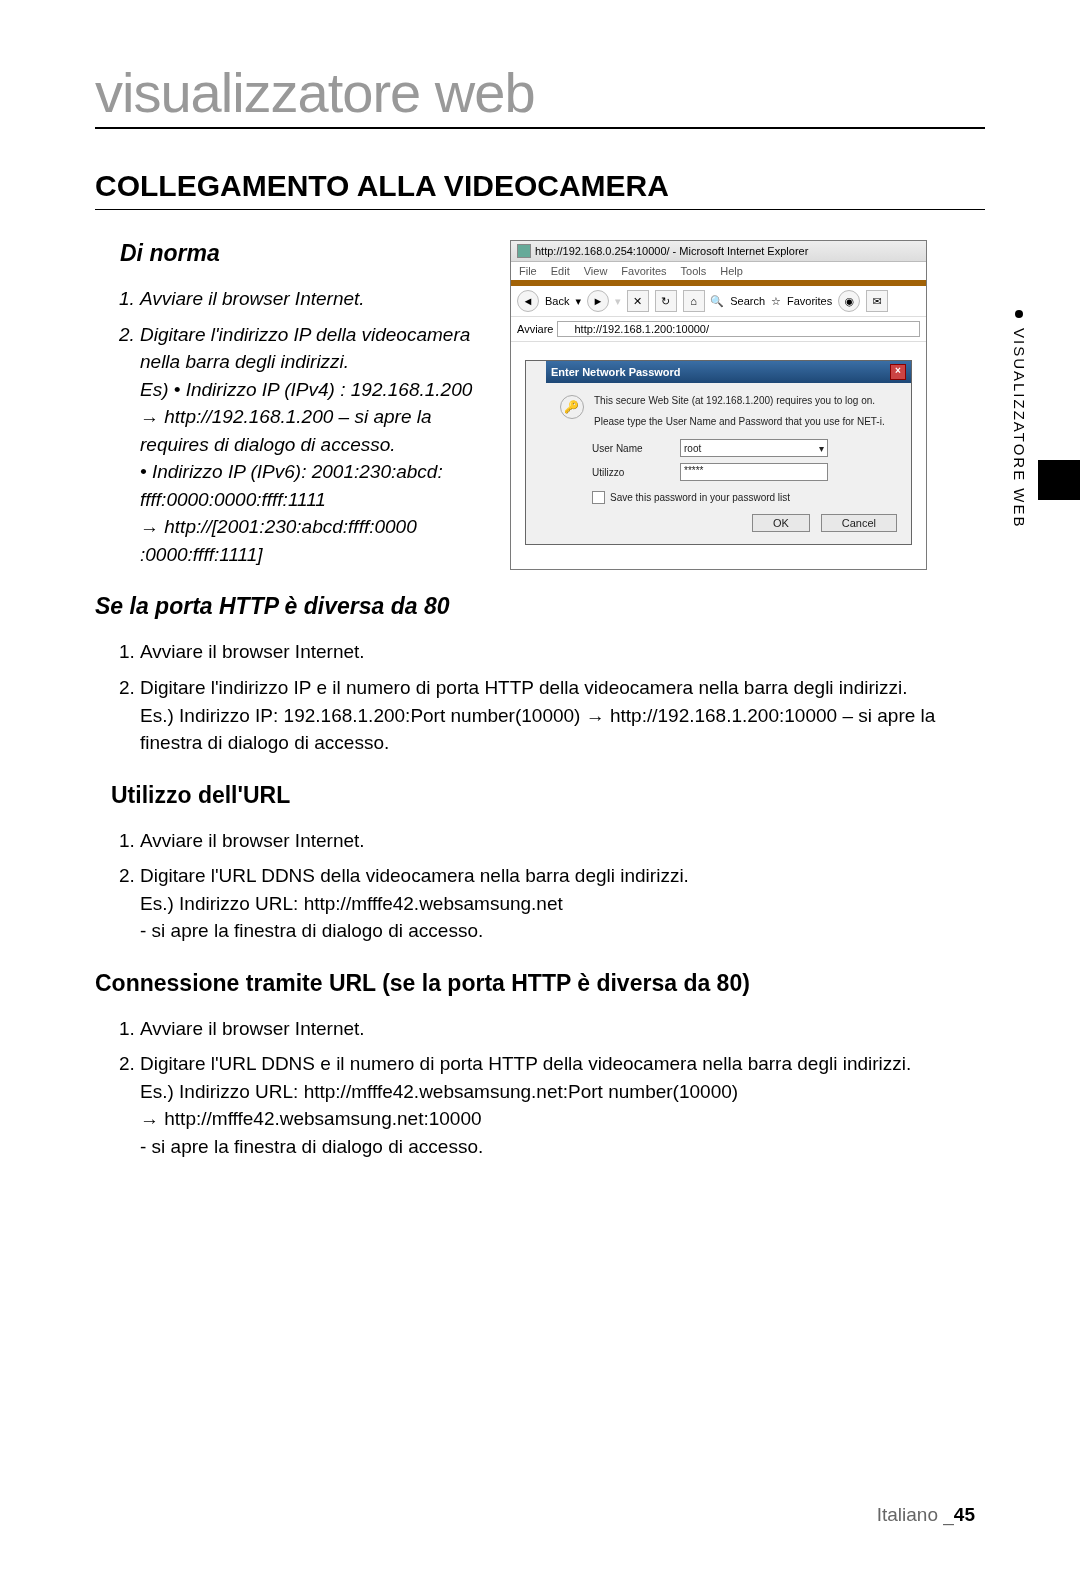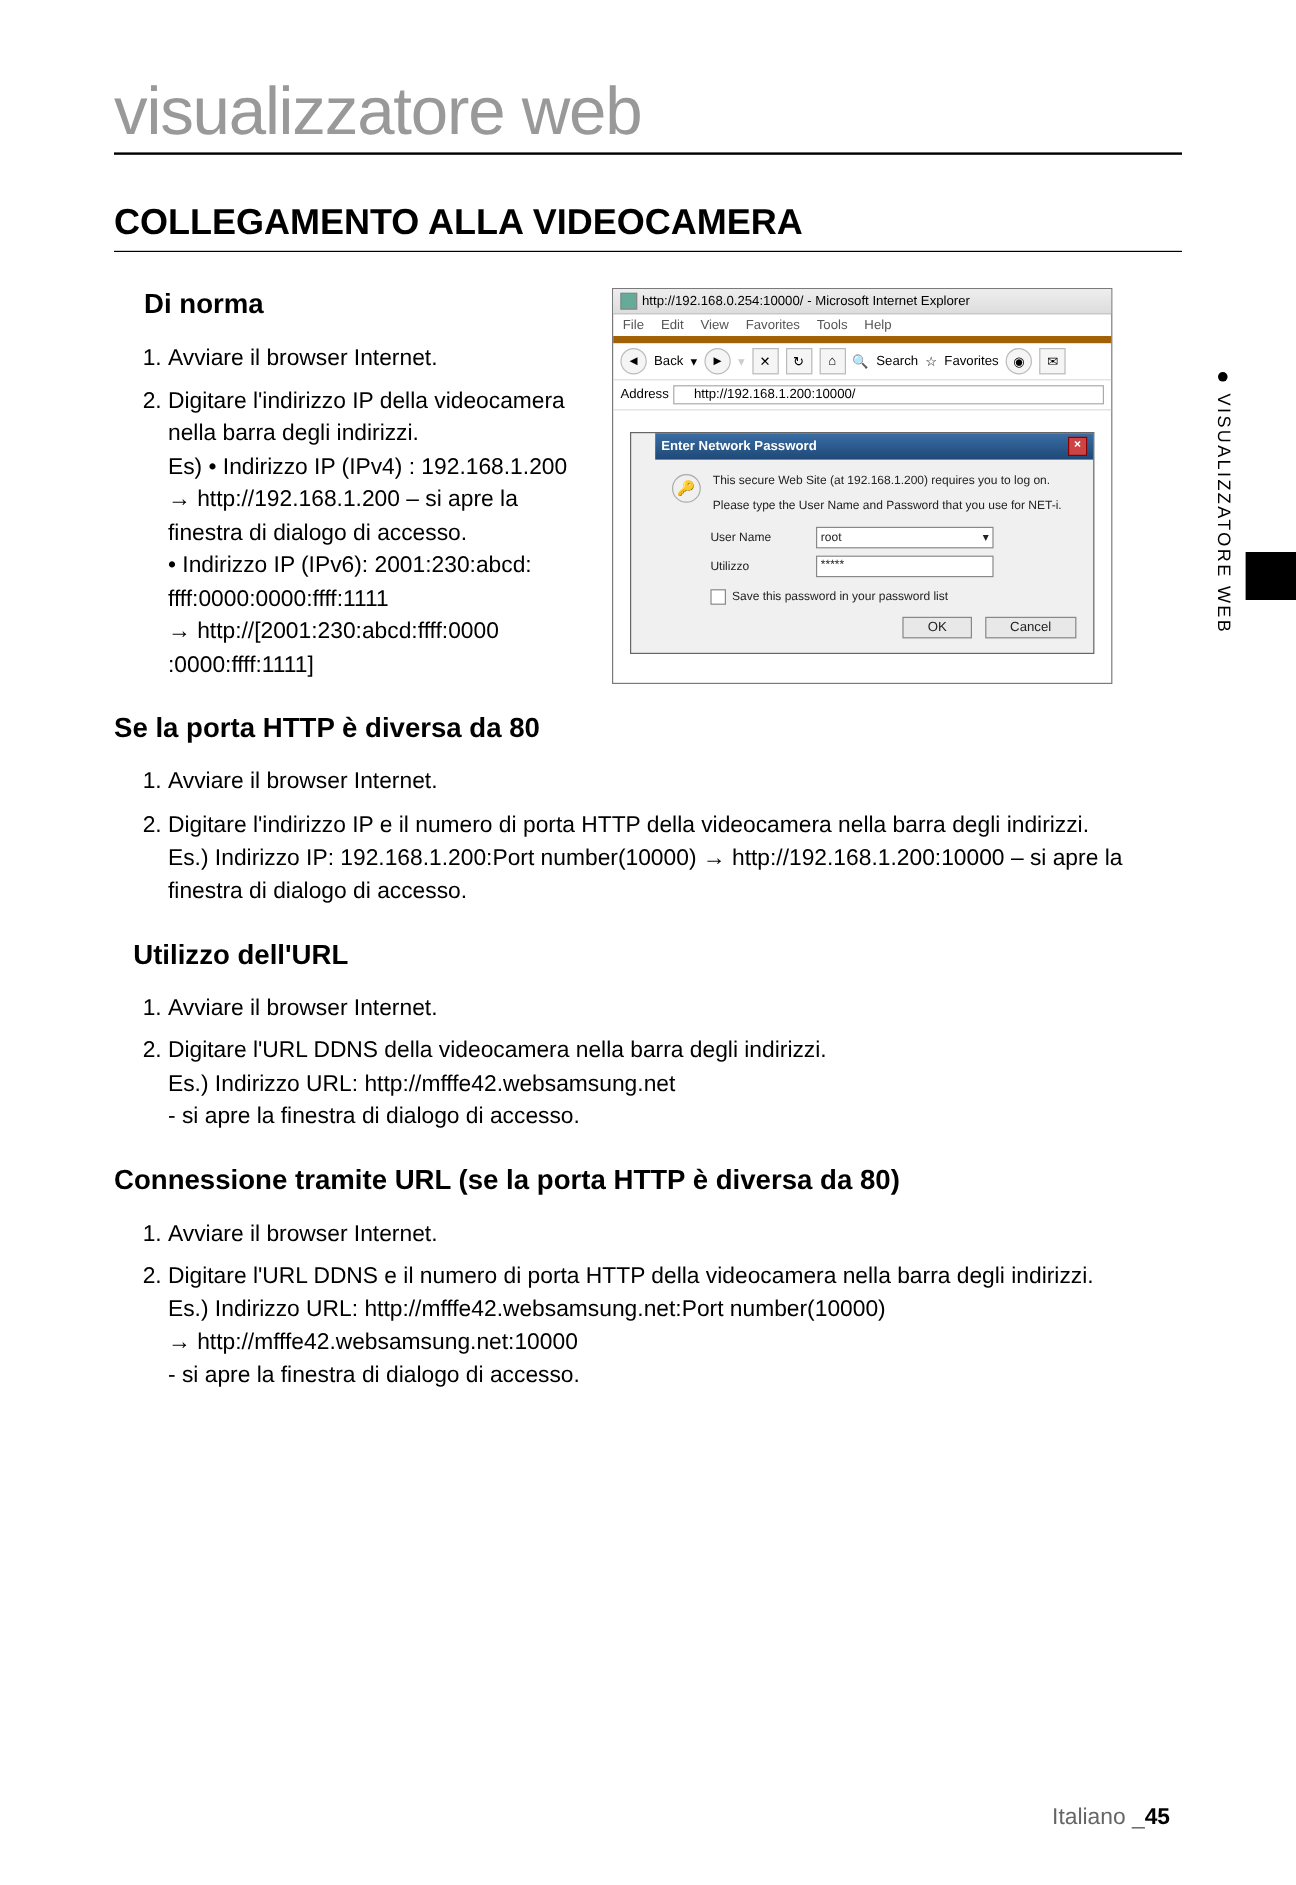--- a/index.html
+++ b/index.html
@@ -26,21 +26,21 @@
     font-size: 30px;
     font-weight: bold;
     border-bottom: 1px solid #000;
     padding-bottom: 6px;
     margin: 0 0 30px 0;
   }
   .columns {
     display: flex;
     gap: 20px;
   }
-  .left-col { flex: 0 0 395px; }
+  .left-col { flex: 0 0 395px; font-style: italic; }
   .right-col { flex: 1; }
   .sub-heading {
     font-size: 23px;
     font-weight: bold;
     margin: 0 0 18px 25px;
   }
   ol {
     padding-left: 45px;
     margin: 0 0 25px 0;
     font-size: 19px;
@@ -191,21 +191,21 @@
 </div>
 
 <div class="columns">
   <div class="left-col">
     <h3 class="sub-heading">Di norma</h3>
     <ol>
       <li><span>Avviare il browser Internet.</span></li>
       <li>
         <span class="sub">Digitare l'indirizzo IP della videocamera nella barra degli indirizzi.</span>
         <span class="sub">Es) • Indirizzo IP (IPv4) : 192.168.1.200</span>
-        <span class="sub">→ http://192.168.1.200 – si apre la finestra di dialogo di accesso.</span>
+        <span class="sub">→ http://192.168.1.200 – si apre la requires di dialogo di accesso.</span>
         <span class="sub">• Indirizzo IP (IPv6): 2001:230:abcd: ffff:0000:0000:ffff:1111</span>
         <span class="sub">→ http://[2001:230:abcd:ffff:0000 :0000:ffff:1111]</span>
       </li>
     </ol>
     <h3 class="sub-heading" style="margin-left:0">Se la porta HTTP è diversa da 80</h3>
   </div>
 
   <div class="right-col">
     <div class="ie-window">
       <div class="ie-title">
@@ -225,21 +225,21 @@
         <span class="tb-btn">↻</span>
         <span class="tb-btn">⌂</span>
         <span>🔍</span>
         <span class="tb-text">Search</span>
         <span>☆</span>
         <span class="tb-text">Favorites</span>
         <span class="tb-btn round">◉</span>
         <span class="tb-btn">✉</span>
       </div>
       <div class="ie-address">
-        <span>Address</span>
+        <span>Avviare</span>
         <span class="box">
             <span class="favicon" style="width:10px;height:10px"></span>
             <span>http://192.168.1.200:10000/</span>
           </span>
       </div>
       <div class="ie-body">
         <div class="dialog">
           <div class="dlg-title">
             <span>Enter Network Password</span>
             <span class="dlg-x">×</span>

